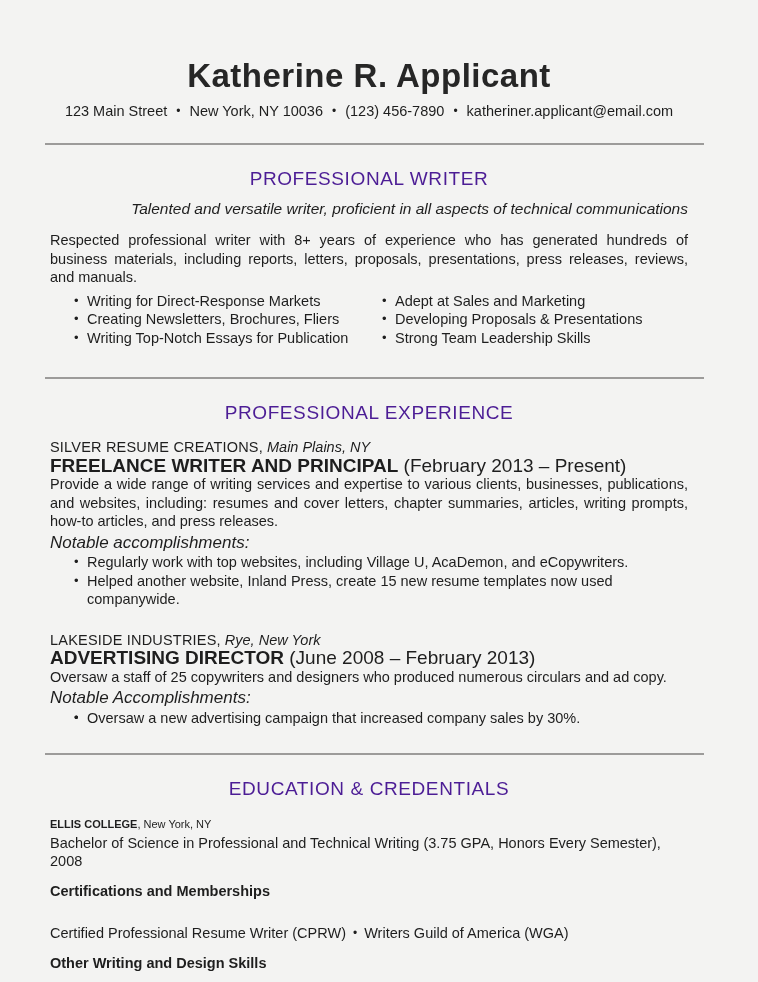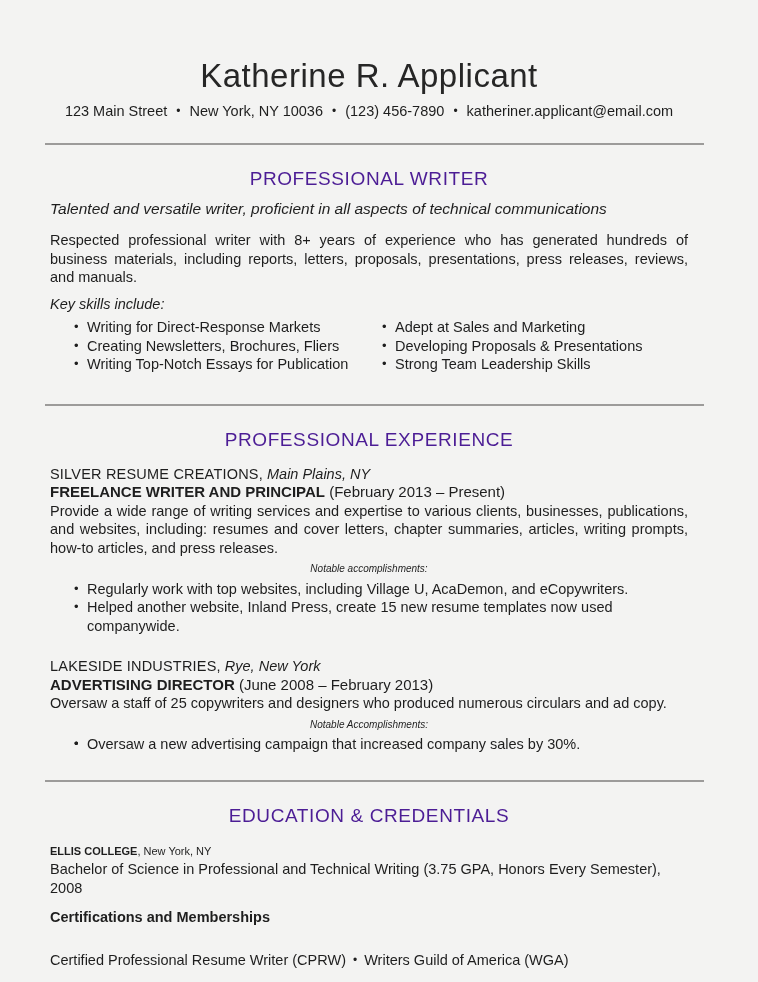--- a/index.html
+++ b/index.html
@@ -15,21 +15,21 @@
   }
   .page {
     width: 758px;
     height: 982px;
     padding: 56px 70px 40px 50px;
   }
 
   
   .name {
     font-size: 33px;
-    font-weight: 400;
+    font-weight: 700;
     text-align: center;
     color: #262626;
     letter-spacing: 0.5px;
     line-height: 40px;
   }
   .contact-line {
     margin-top: 7px;
     text-align: center;
     font-size: 14.5px;
     color: #1e1e1e;
@@ -55,21 +55,21 @@
     text-align: center;
     font-size: 19px;
     font-weight: 400;
     letter-spacing: 0.6px;
     color: #4c1d95;
     line-height: 24px;
   }
 
   .tagline {
     margin-top: 8px;
-    text-align: left;
+    text-align: right;
     font-style: italic;
     font-size: 15.5px;
     line-height: 19px;
   }
 
   .body-text {
     font-size: 14.5px;
     line-height: 18.5px;
   }
   .justified { text-align: justify; }
@@ -108,31 +108,30 @@
   
   .job { margin-top: 13px; }
   .job + .job { margin-top: 22px; }
   .company-line {
     font-size: 14.5px;
     line-height: 18.5px;
   }
   .company-name { letter-spacing: 0.2px; }
   .company-location { font-style: italic; }
   .title-line {
-    font-size: 15px;
+    font-size: 19px;
     line-height: 18.5px;
   }
   .job-title { font-weight: 700; }
   .job-description { margin-top: 0; }
   .accomplishments-label {
     font-style: italic;
-    font-size: 10px;
+    font-size: 17px;
     line-height: 18.5px;
     margin-top: 3px;
-    text-align: center;
   }
   .accomplishments { margin-top: 1px; }
 
   
   .edu-block { margin-top: 14px; }
   .school-line { font-size: 11px; line-height: 18.5px; }
   .school-name { font-weight: 700; }
   .degree-line { font-size: 14.5px; line-height: 18.5px; }
   .sub-heading {
     margin-top: 11px;
@@ -154,21 +153,20 @@
       <span>123 Main Street</span><span class="sep">•</span><span>New York, NY 10036</span><span class="sep">•</span><span>(123) 456-7890</span><span class="sep">•</span><span>katheriner.applicant@email.com</span>
     </div>
   </div>
 
   <hr class="divider">
 
   <div>
     <div class="section-heading">PROFESSIONAL WRITER</div>
     <div class="tagline">Talented and versatile writer, proficient in all aspects of technical communications</div>
     <p class="body-text justified summary-paragraph">Respected professional writer with 8+ years of experience who has generated hundreds of business materials, including reports, letters, proposals, presentations, press releases, reviews, and manuals.</p>
-    <div class="skills-label">Key skills include:</div>
     <div class="skills-columns">
       <ul class="bullet-list skills-col skills-col-1">
         <li><span class="bullet-dot">•</span><span>Writing for Direct-Response Markets</span></li>
         <li><span class="bullet-dot">•</span><span>Creating Newsletters, Brochures, Fliers</span></li>
         <li><span class="bullet-dot">•</span><span>Writing Top-Notch Essays for Publication</span></li>
       </ul>
       <ul class="bullet-list skills-col skills-col-2">
         <li><span class="bullet-dot">•</span><span>Adept at Sales and Marketing</span></li>
         <li><span class="bullet-dot">•</span><span>Developing Proposals &amp; Presentations</span></li>
         <li><span class="bullet-dot">•</span><span>Strong Team Leadership Skills</span></li>

